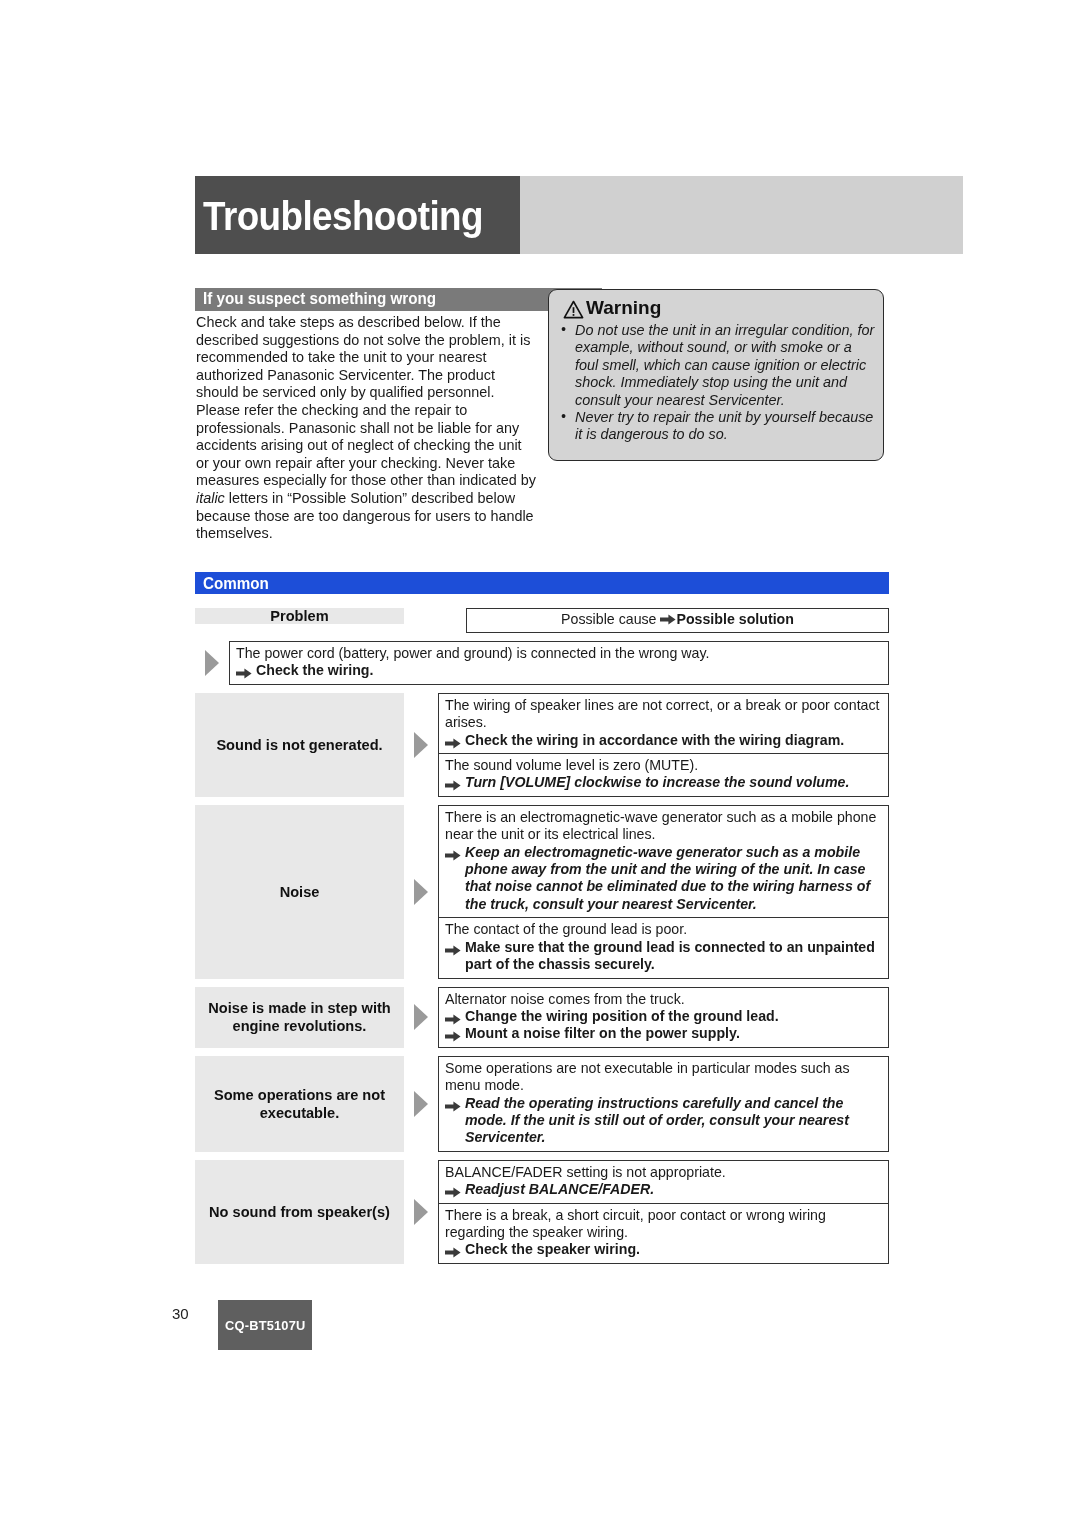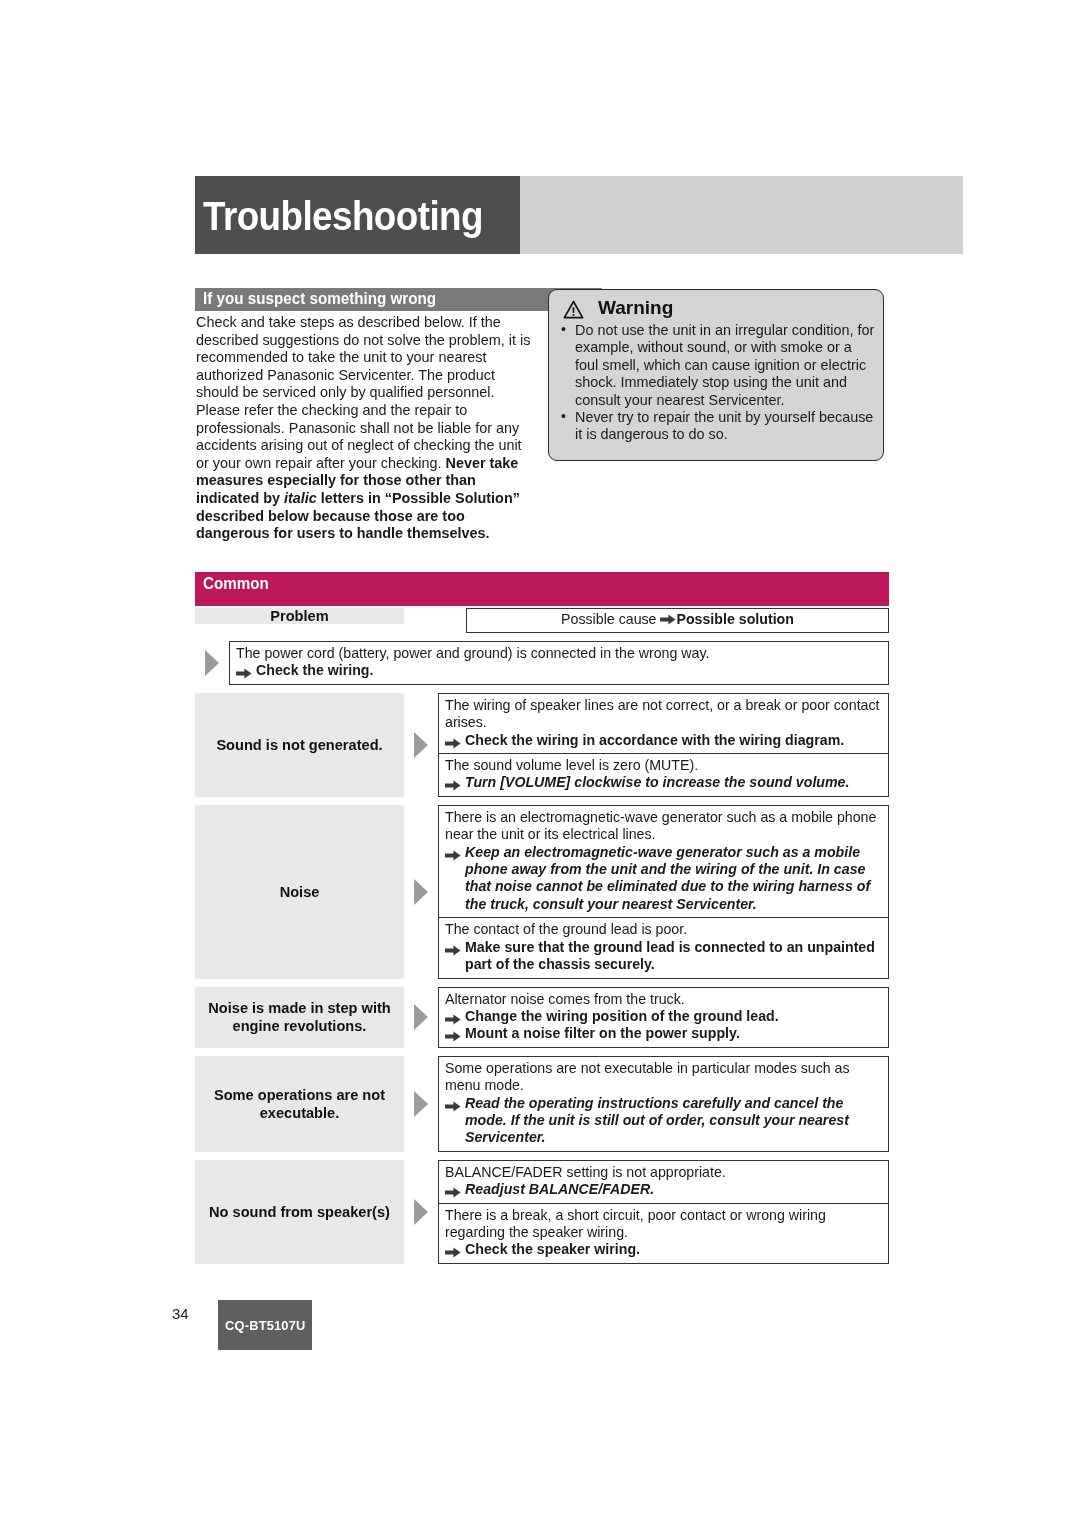--- a/index.html
+++ b/index.html
@@ -79,21 +79,21 @@
   .intro {
     position: absolute;
     left: 196px;
     top: 314px;
     width: 340px;
     font-size: 14.4px;
     line-height: 17.6px;
     color: #1a1a1a;
   }
   .intro .bold {
-    font-weight: bold;
+    font-weight: normal;
   }
   .intro .ital {
     font-style: italic;
   }
 
   
   .warn-box {
     position: absolute;
     left: 548px;
     top: 289px;
@@ -106,21 +106,21 @@
   }
   .warn-title {
     position: absolute;
     left: 14px;
     top: 7px;
     font-size: 19px;
     font-weight: bold;
     color: #111;
     display: flex;
     align-items: center;
-    gap: 14px;
+    gap: 2px;
     white-space: nowrap;
   }
   .warn-tri {
     display: inline-block;
     width: 21px;
     height: 19px;
     position: relative;
     top: 1px;
   }
   .warn-list {
@@ -128,37 +128,38 @@
     left: 11px;
     top: 32px;
     width: 316px;
     font-size: 14.4px;
     line-height: 17.4px;
   }
   .warn-item {
     position: relative;
     padding-left: 15px;
     margin-bottom: 0px;
+    font-style: italic;
   }
   .warn-item::before {
     content: "\2022";
     position: absolute;
     left: 1px;
     top: -1px;
     font-size: 14px;
   }
 
   
   .common-band {
     position: absolute;
     left: 195px;
     top: 572px;
     width: 694px;
-    height: 34px;
-    background: #be185d;
+    height: 22px;
+    background: #1d4ed8;
   }
   .common-band span {
     position: absolute;
     left: 8px;
     top: 3px;
     font-size: 16px;
     font-weight: bold;
     color: #ffffff;
     transform: scaleX(0.95);
     transform-origin: left top;
@@ -444,18 +445,18 @@
           <span>There is a break, a short circuit, poor contact or wrong wiring regarding the speaker wiring.</span>
           <span class="fix"><span class="fixarrow"><svg viewBox="0 0 16 11" width="16" height="11">
                   <path d="M0 3.6 h8.4 V0.6 L15.6 5.5 L8.4 10.4 V7.4 H0 Z" fill="#3a3a3a"></path>
                 </svg></span><span>Check the speaker wiring.</span></span>
         </div>
       </div>
     </div>
 
   </div>
 
-  <div class="pagenum">34</div>
+  <div class="pagenum">30</div>
   <div class="model-chip">
     <span>CQ-BT5107U</span>
   </div>
 
 </div>
 
 </body></html>

